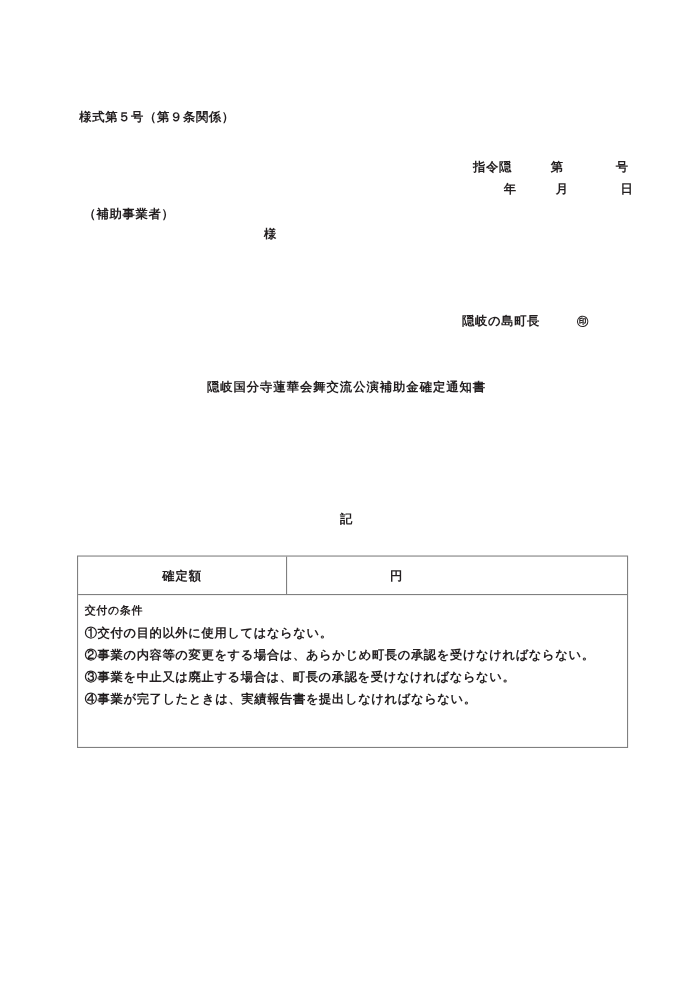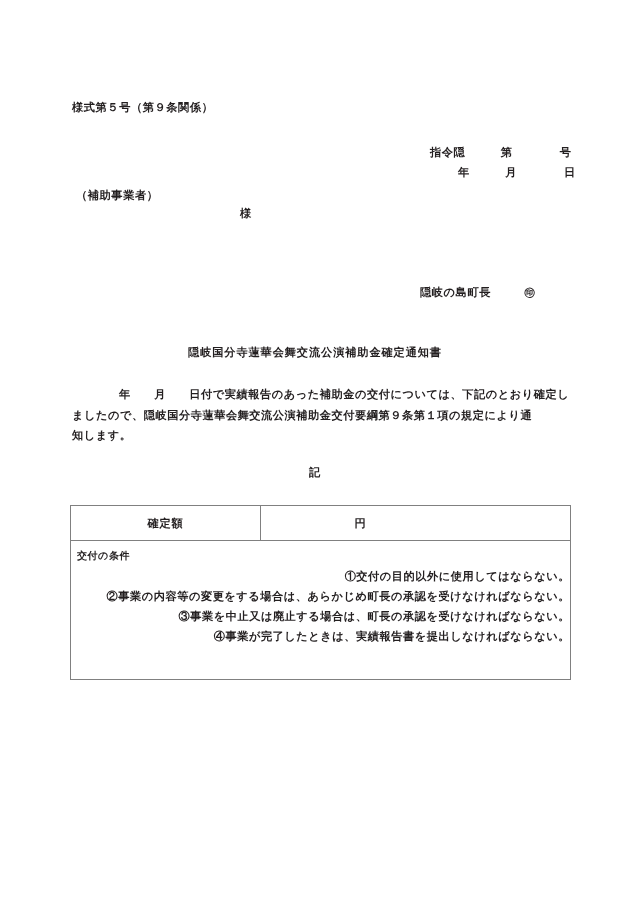--- a/index.html
+++ b/index.html
@@ -132,21 +132,20 @@
     font-size: 10px;
     line-height: 20px;
     letter-spacing: 0.55px;
     white-space: pre;
   }
   .cond-item {
     font-size: 11.2px;
     line-height: 20px;
     letter-spacing: 0.55px;
     white-space: pre;
-    text-align: right;
   }
 </style>
 </head>
 <body>
 
 <div class="page">
 
   <div class="t form-no">様式第５号（第９条関係）</div>
 
   <div class="t order-no">指令隠　　　第　　　　号</div>
@@ -156,25 +155,20 @@
   <div class="t recipient-label">（補助事業者）</div>
 
   <div class="t recipient-honorific">様</div>
 
   <div class="t issuer">隠岐の島町長</div>
 
   <div class="issuer-seal">㊞</div>
 
   <div class="t doc-title">隠岐国分寺蓮華会舞交流公演補助金確定通知書</div>
 
-  <div class="body-para">
-    <span class="body-line">　　　　年　　月　　日付で実績報告のあった補助金の交付については、下記のとおり確定し</span>
-    <span class="body-line">ましたので、隠岐国分寺蓮華会舞交流公演補助金交付要綱第９条第１項の規定により通</span>
-    <span class="body-line">知します。</span>
-  </div>
 
   <div class="t ki">記</div>
 
   <div class="table">
 
     <div class="row-amount">
       <div class="cell-amount-label">確定額</div>
       <div class="cell-amount-value">円</div>
     </div>
 

